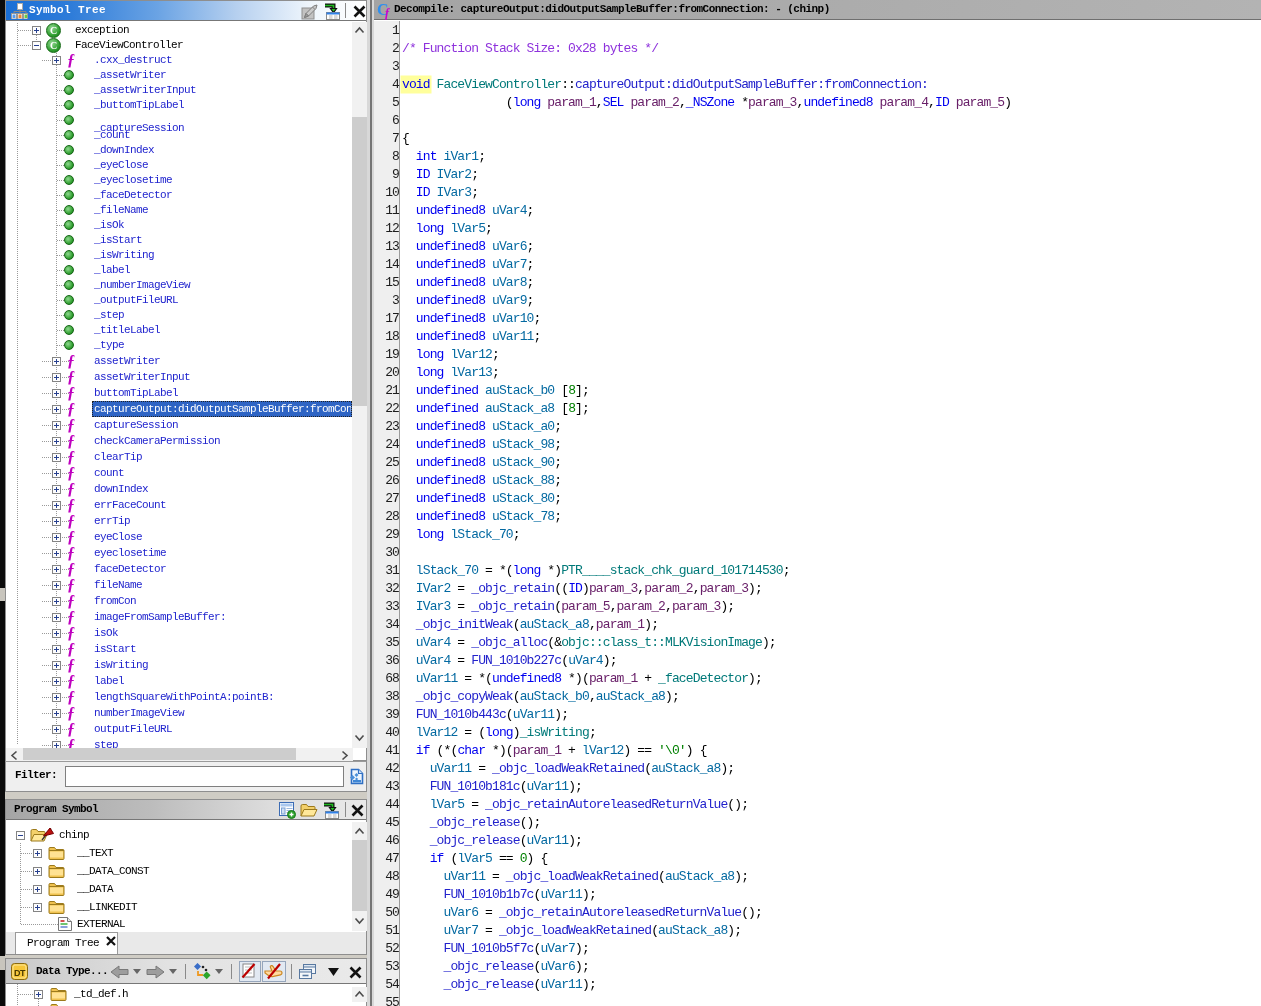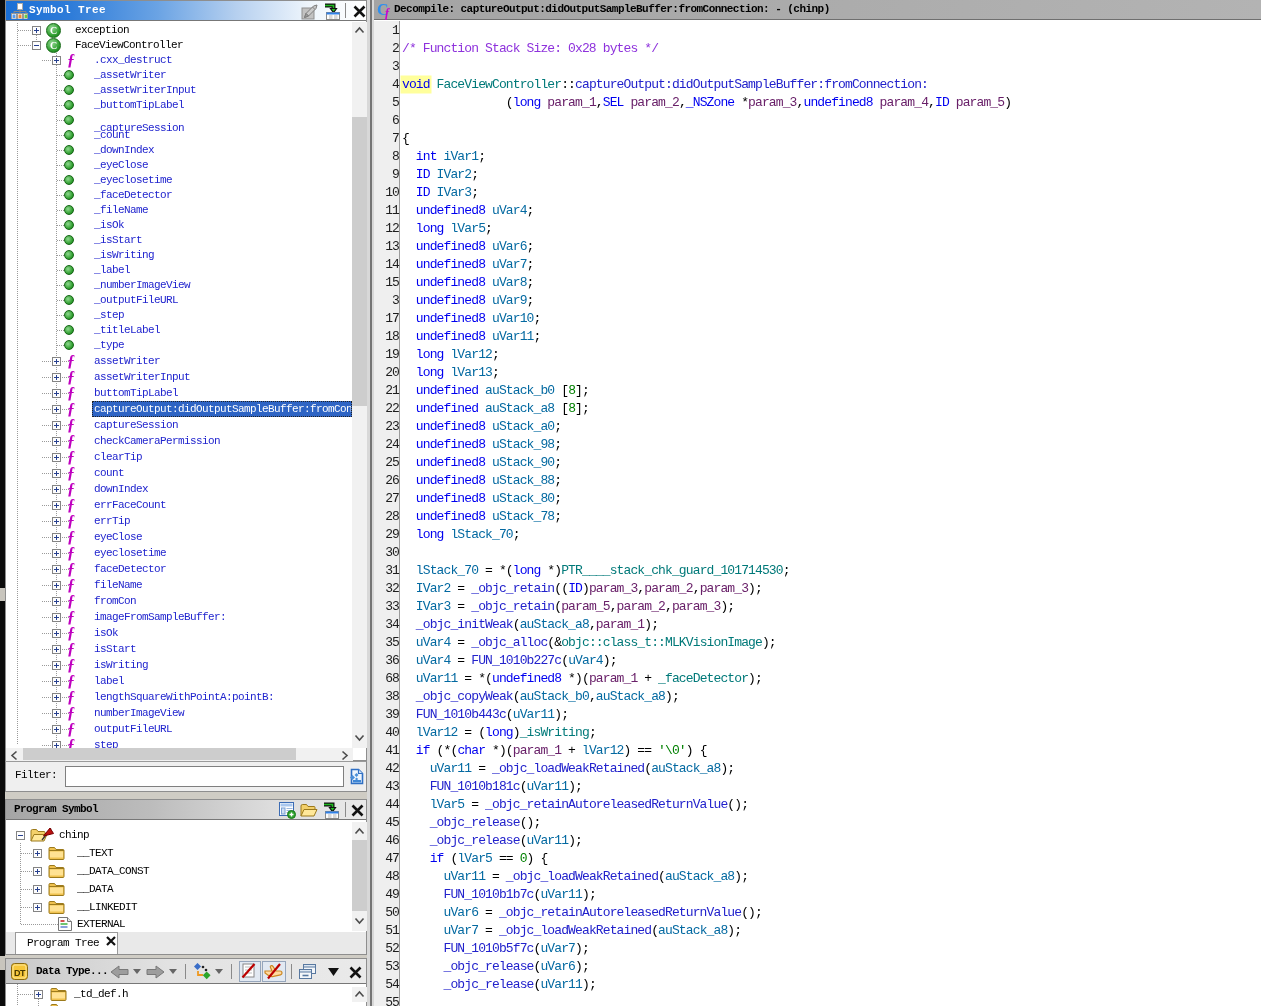--- a/index.html
+++ b/index.html
@@ -43,21 +43,21 @@
 
 
 .sbtrack { position:absolute; background:#f1f1f1; }
 .sbthumb { position:absolute; background:#cdcdcd; }
 .sbbtn { position:absolute; width:15px; height:15px; background:#f1f1f1; }
 .sbbtn svg { display:block; margin:1px auto; }
 
 
 #filterrow { position:absolute; left:5px; top:761px; width:362px; height:31px; background:#efefef;
   border:1px solid #8e8e8e; border-top:1px solid #9a9a9a; }
-#filterrow .lab { position:absolute; left:9px; top:7px; font-size:11px; font-weight:normal; letter-spacing:-0.6px; color:#000; }
+#filterrow .lab { position:absolute; left:9px; top:7px; font-size:11px; font-weight:bold; letter-spacing:-0.6px; color:#000; }
 #filterrow input { position:absolute; left:59px; top:4px; width:279px; height:21px;
   border:1px solid #7f7f7f; background:#fff; }
 
 
 #pttab { position:absolute; left:6px; top:932px; width:360px; height:22px; background:#e9e9e9; }
 #pttab .tab { position:absolute; left:9px; top:0; width:103px; height:22px; background:#fff;
   border:1px solid #9a9a9a; border-bottom:none; font-size:11px; letter-spacing:-0.6px;
   line-height:20px; padding-left:11px; white-space:nowrap; }
 #pttab .tab svg { vertical-align:-1px; }
 

